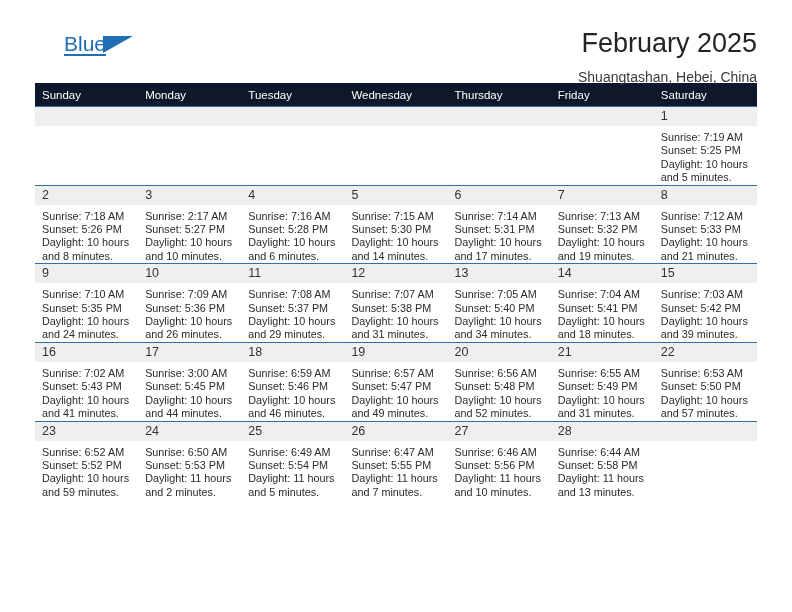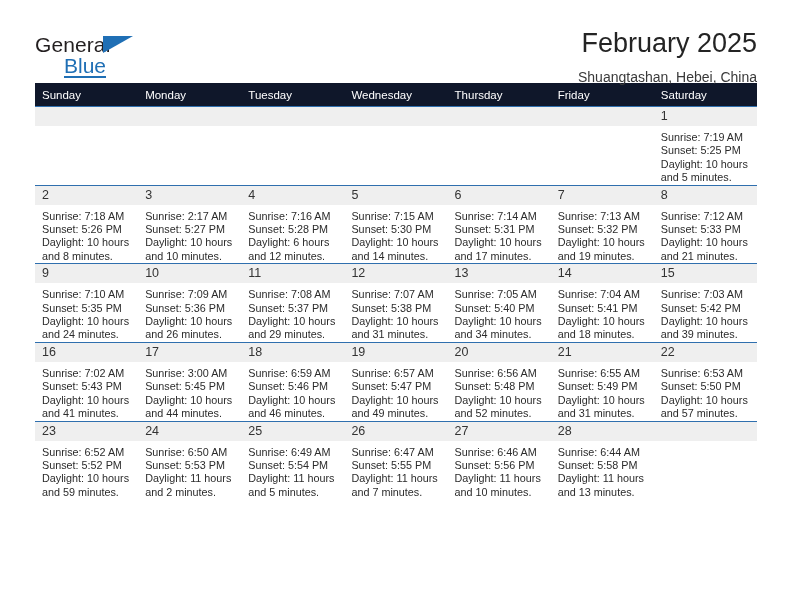--- a/index.html
+++ b/index.html
@@ -127,21 +127,20 @@
   .empty .daynum-bar { color: transparent; }
 </style>
 </head>
 <body>
 
 <div class="page">
 
   <div class="header">
 
     <div class="brand">
-      <div class="brand-top">General</div>
       <div class="brand-flag"></div>
       <div class="brand-bottom">Blue</div>
     </div>
 
     <div class="titles">
       <div class="cal-title">February 2025</div>
       <div class="cal-subtitle">Shuangtashan, Hebei, China</div>
     </div>
 
   </div>
@@ -202,21 +201,21 @@
               <div>Sunrise: 2:17 AM</div>
               <div>Sunset: 5:27 PM</div>
               <div class="wrap">Daylight: 10 hours and 10 minutes.</div>
             </div>
           </td>
           <td class="">
             <div class="daynum-bar">4</div>
             <div class="cell-body">
               <div>Sunrise: 7:16 AM</div>
               <div>Sunset: 5:28 PM</div>
-              <div class="wrap">Daylight: 6 hours and 12 minutes.</div>
+              <div class="wrap">Daylight: 10 hours and 6 minutes.</div>
             </div>
           </td>
           <td class="">
             <div class="daynum-bar">5</div>
             <div class="cell-body">
               <div>Sunrise: 7:15 AM</div>
               <div>Sunset: 5:30 PM</div>
               <div class="wrap">Daylight: 10 hours and 14 minutes.</div>
             </div>
           </td>

